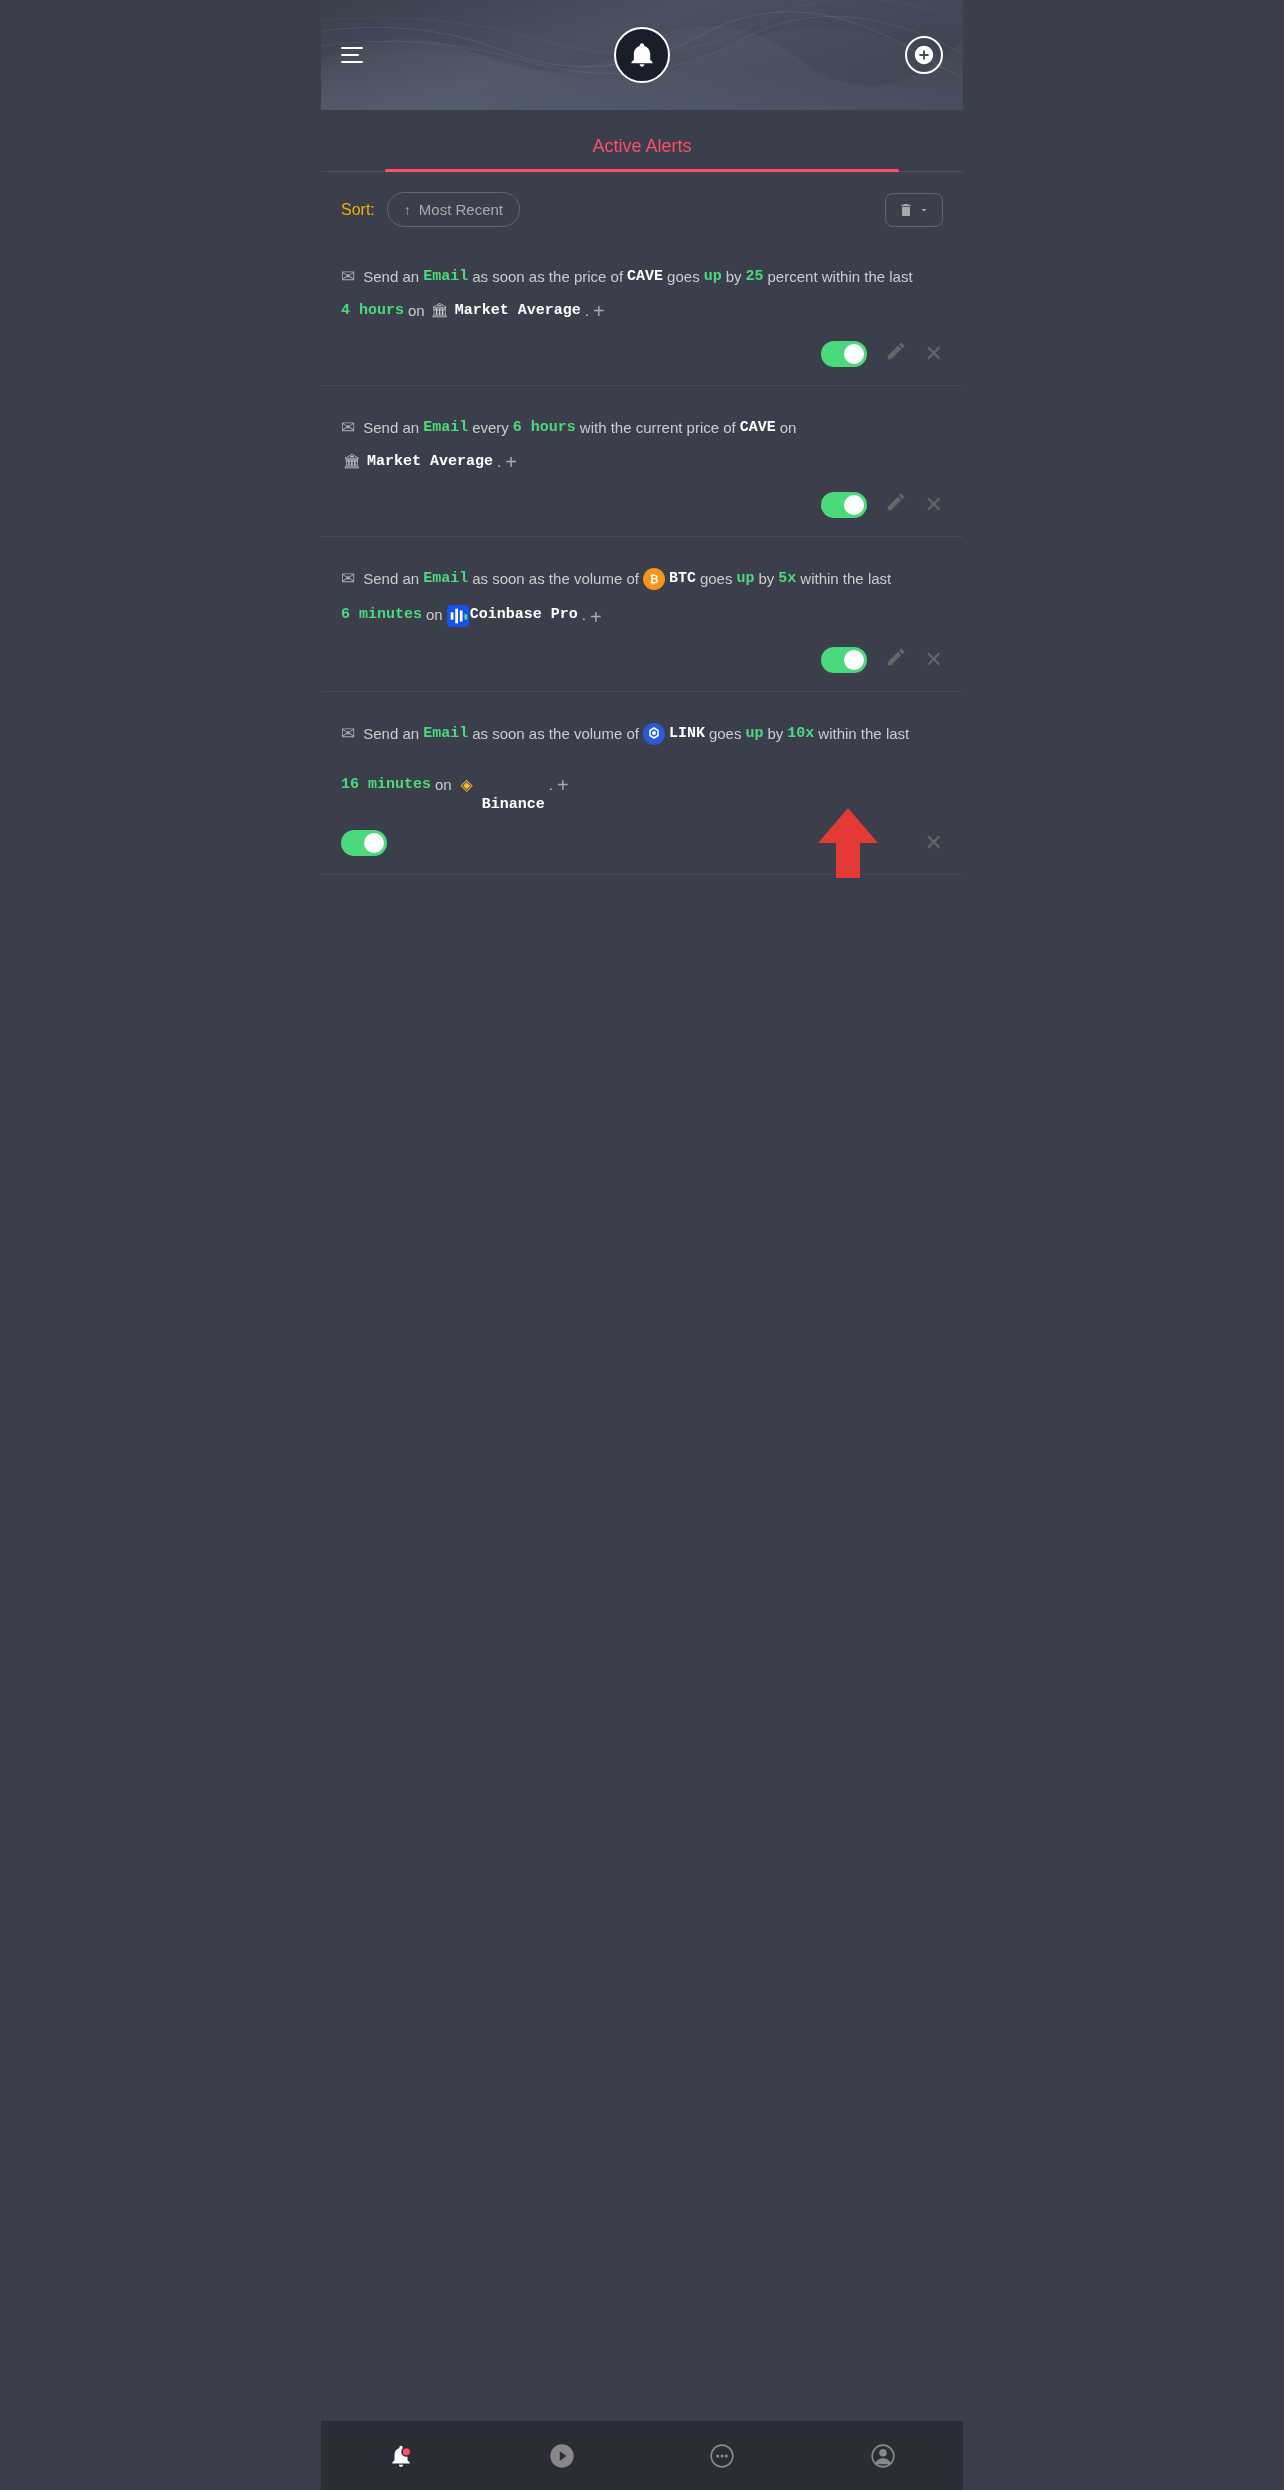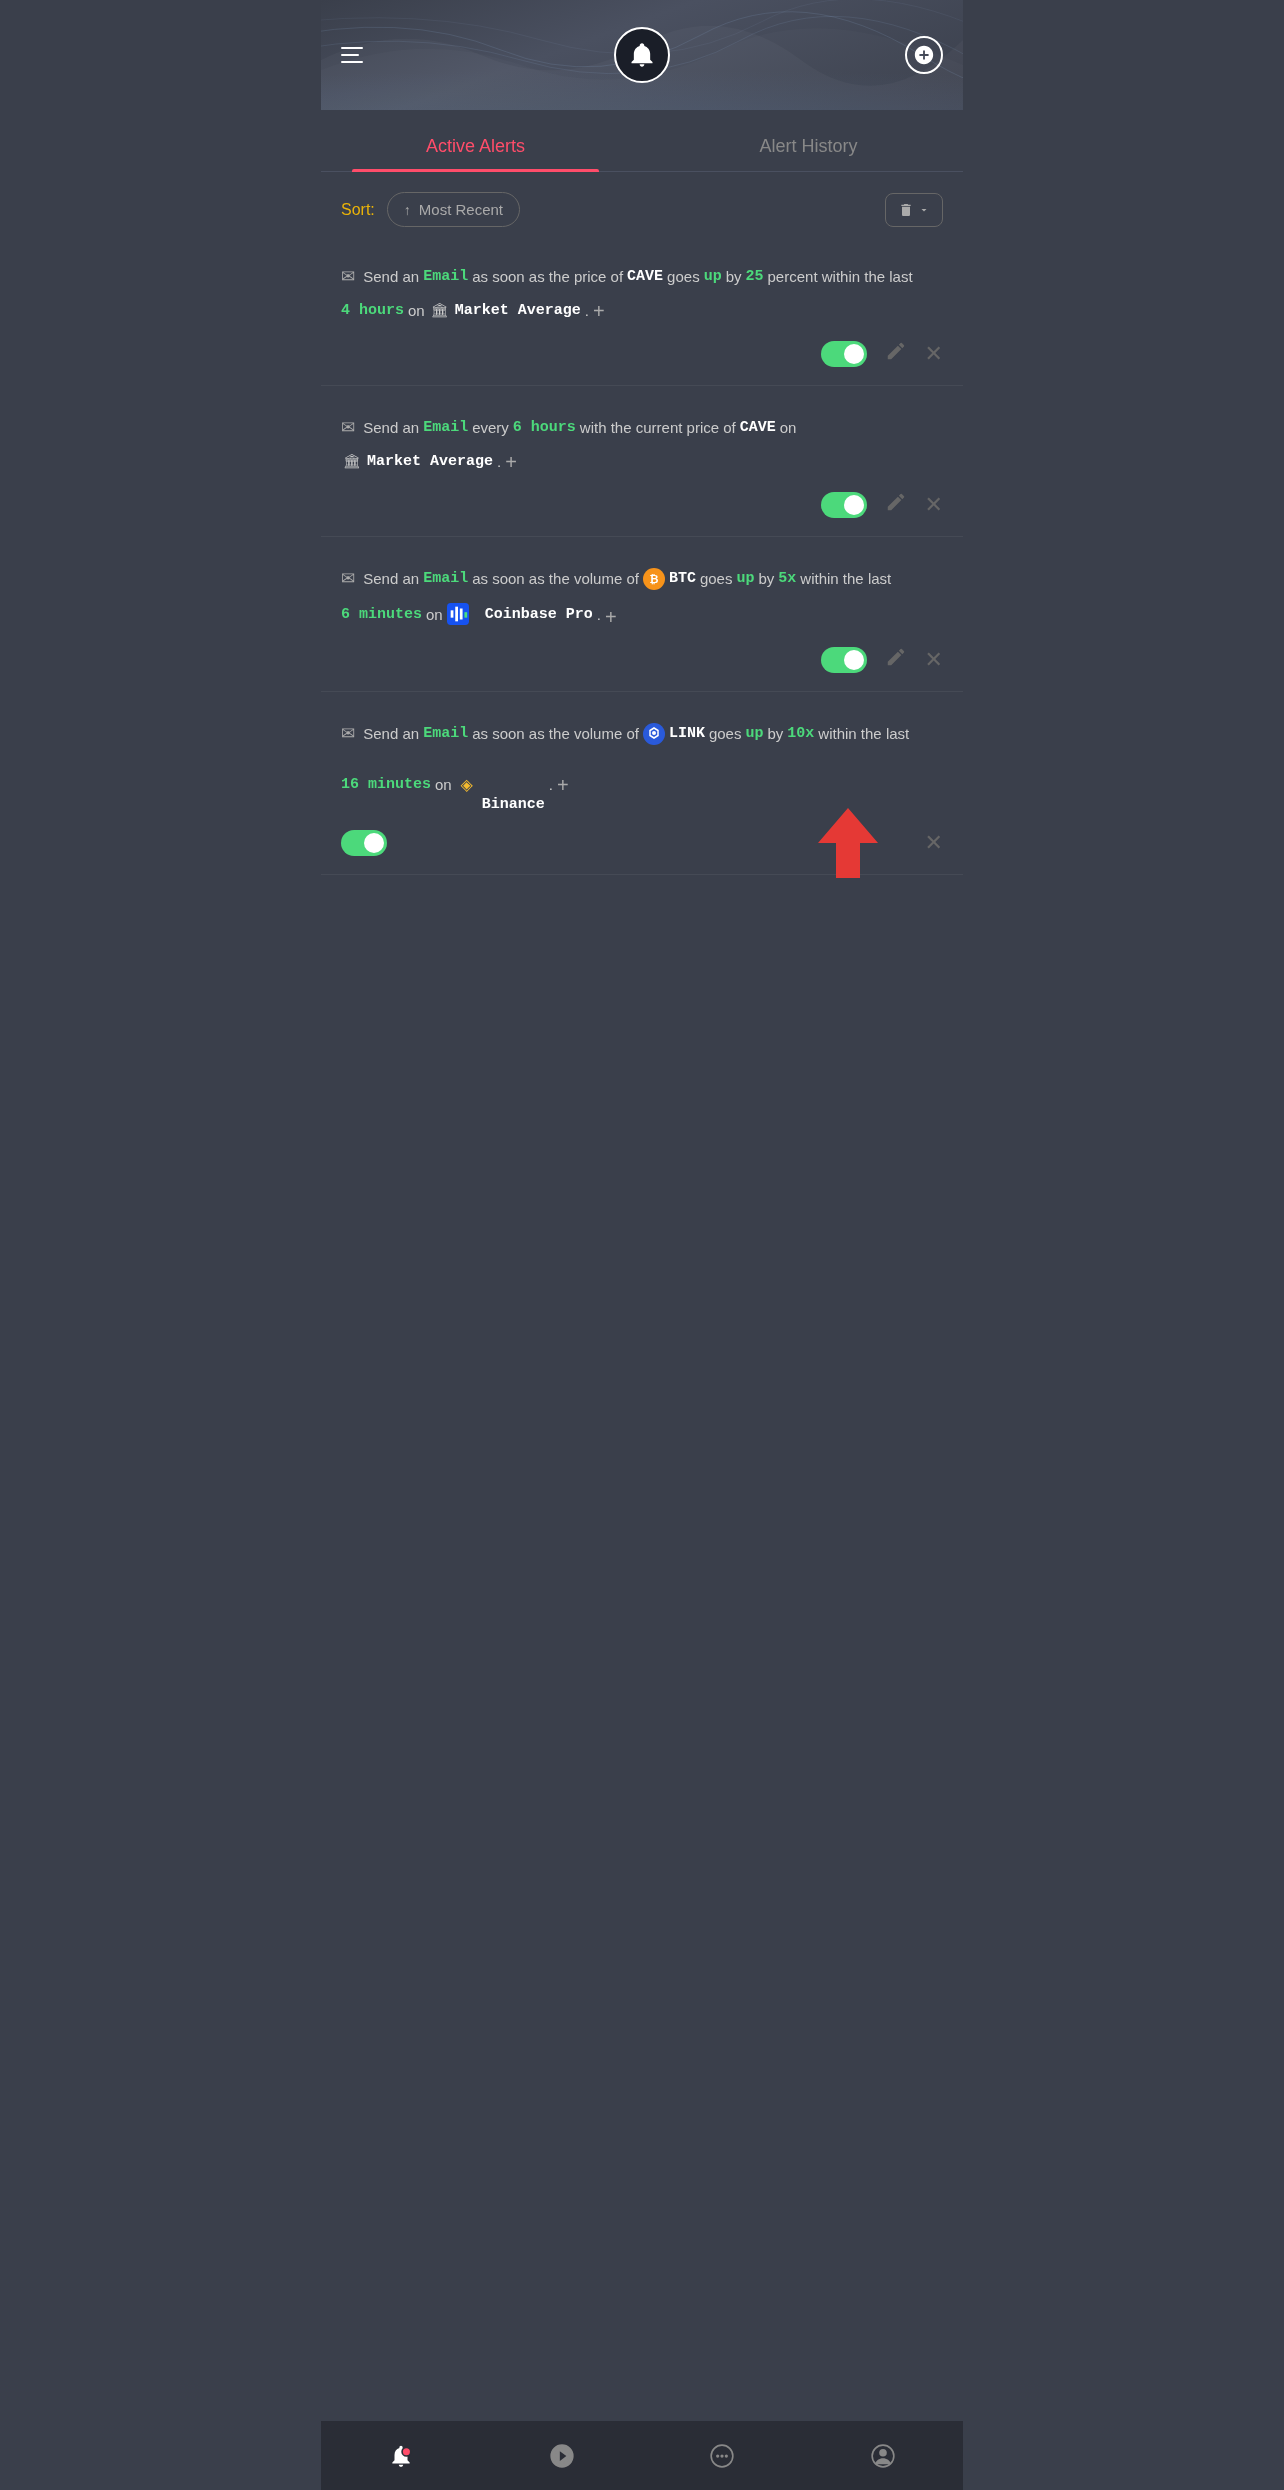--- a/index.html
+++ b/index.html
@@ -433,21 +433,20 @@
     <div class="add-btn">
       <svg viewBox="0 0 24 24" width="22" height="22" fill="white">
         <path d="M12 2C6.48 2 2 6.48 2 12s4.48 10 10 10 10-4.48 10-10S17.52 2 12 2zm5 11h-4v4h-2v-4H7v-2h4V7h2v4h4v2z"></path>
       </svg>
     </div>
   </div>
 </div>
 
 <div class="tabs">
   <div class="tab active">Active Alerts</div>
-  <div class="tab">Alert History</div>
 </div>
 
 <div class="main-content">
 
   <div class="sort-bar">
     <span class="sort-label">Sort:</span>
     <button class="sort-btn">
       <span class="up-arrow">↑</span>
       <span>Most Recent</span>
     </button>
@@ -504,21 +503,21 @@
 
   <div class="alert-card">
     <div class="alert-text">
       <span class="email-icon">✉</span>
       Send an <span class="highlight-green">Email</span> as soon as the volume of
       <span style="display:inline-flex;align-items:center;gap:4px;">
         <span class="btc-icon">₿</span>
         <span class="highlight-white">BTC</span>
       </span>
       goes <span class="highlight-green">up</span> by <span class="highlight-green">5x</span> within the last <span class="highlight-green">6 minutes</span> on
-      <span style="display:inline-flex;align-items:flex-start;gap:16px;">
+      <span style="display:inline-flex;align-items:center;gap:1px;">
         <span class="coinbase-icon">
           <svg viewBox="0 0 24 24" width="22" height="22">
             <rect width="24" height="24" rx="4" fill="#1652f0"></rect>
             <rect x="4" y="8" width="3" height="8" fill="#fff"></rect>
             <rect x="9" y="4" width="3" height="16" fill="#fff"></rect>
             <rect x="14" y="6" width="3" height="12" fill="#fff"></rect>
             <rect x="19" y="10" width="3" height="6" fill="#4ade80"></rect>
           </svg>
         </span>
         <span class="highlight-white" style="font-family:'Courier New',monospace;">Coinbase Pro</span>

